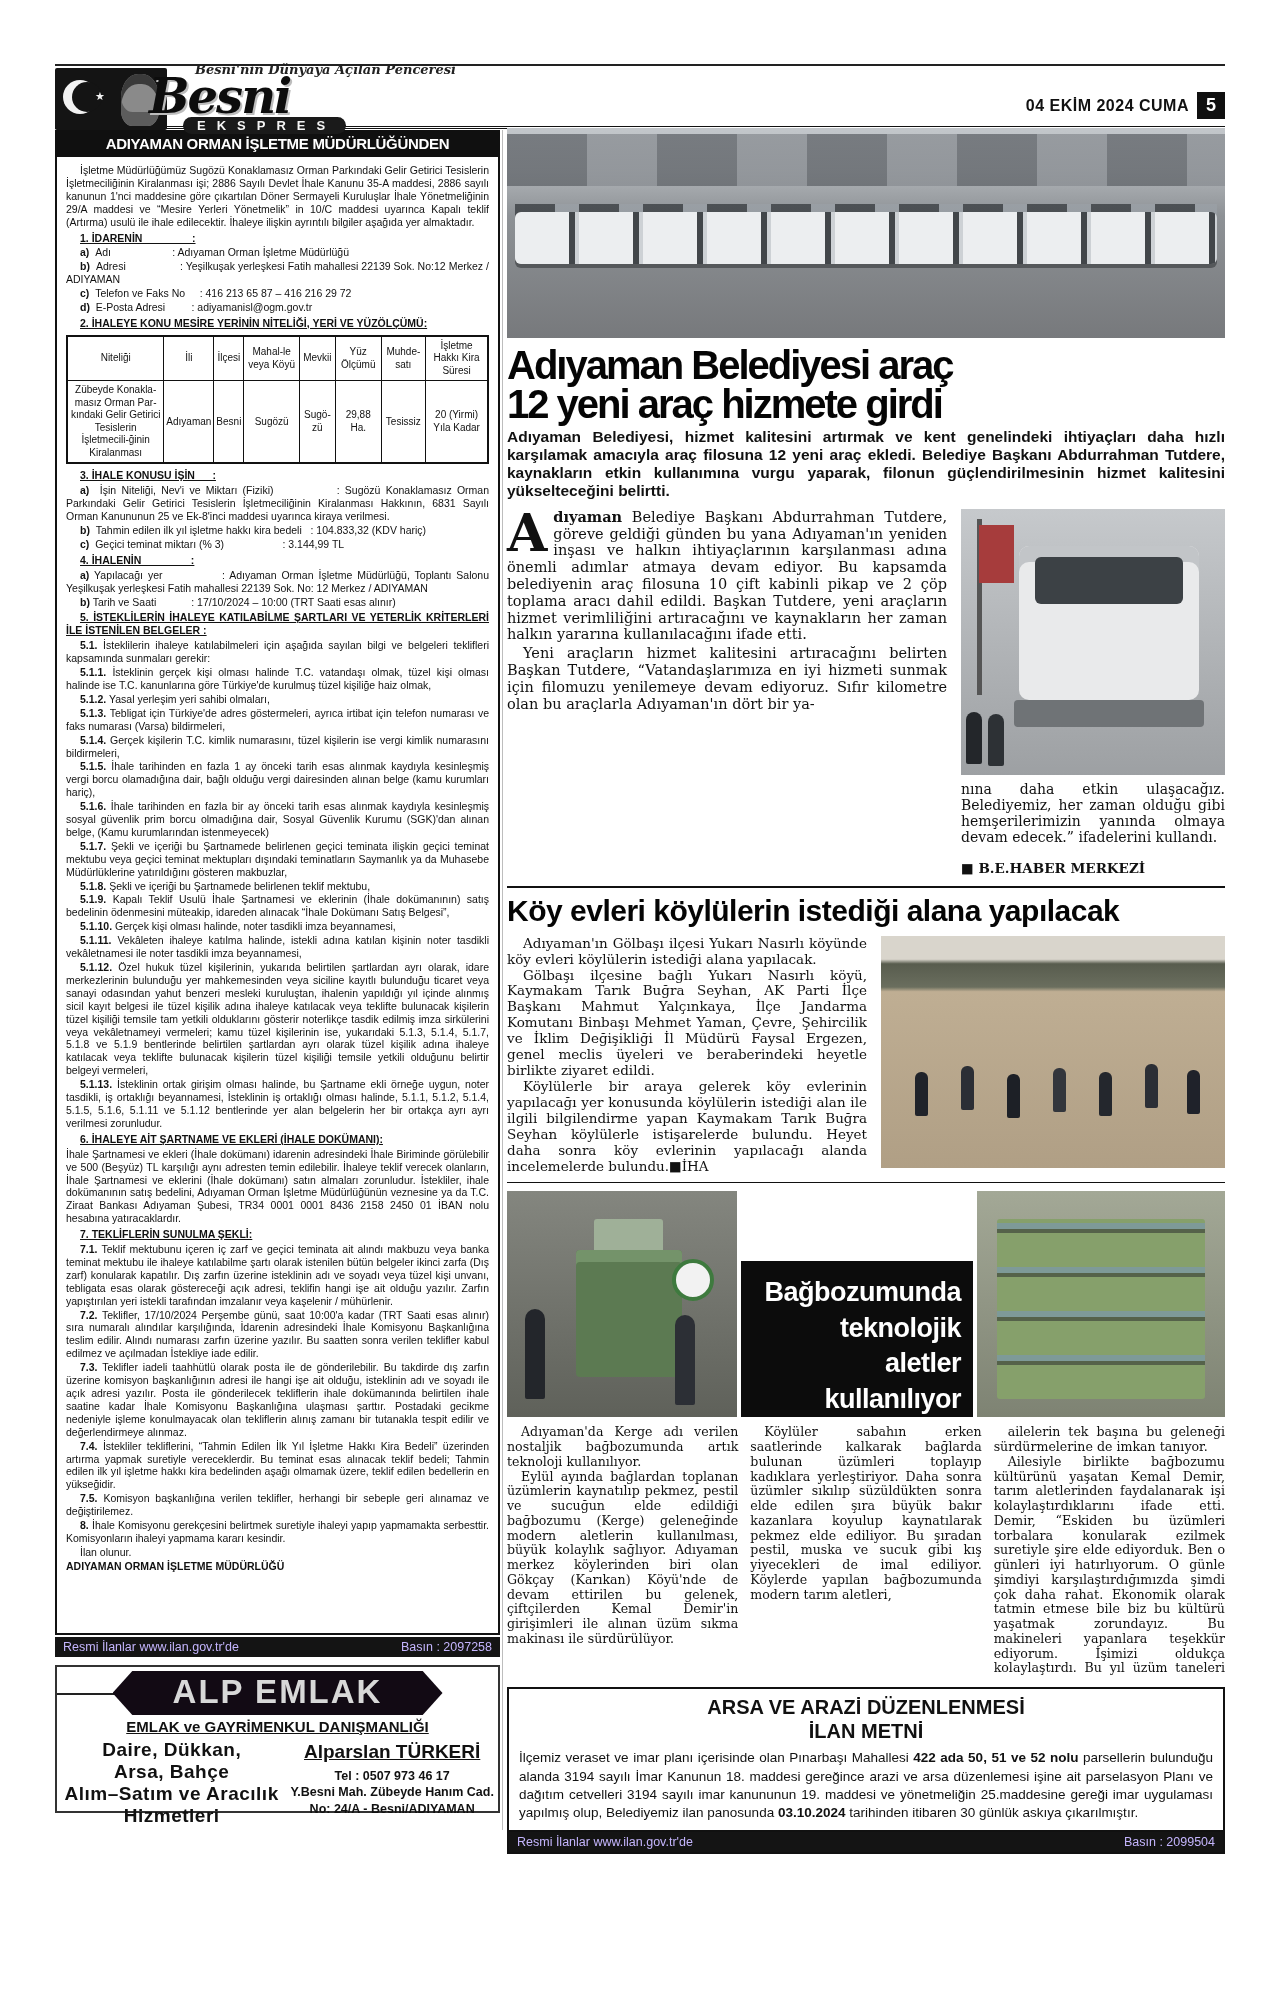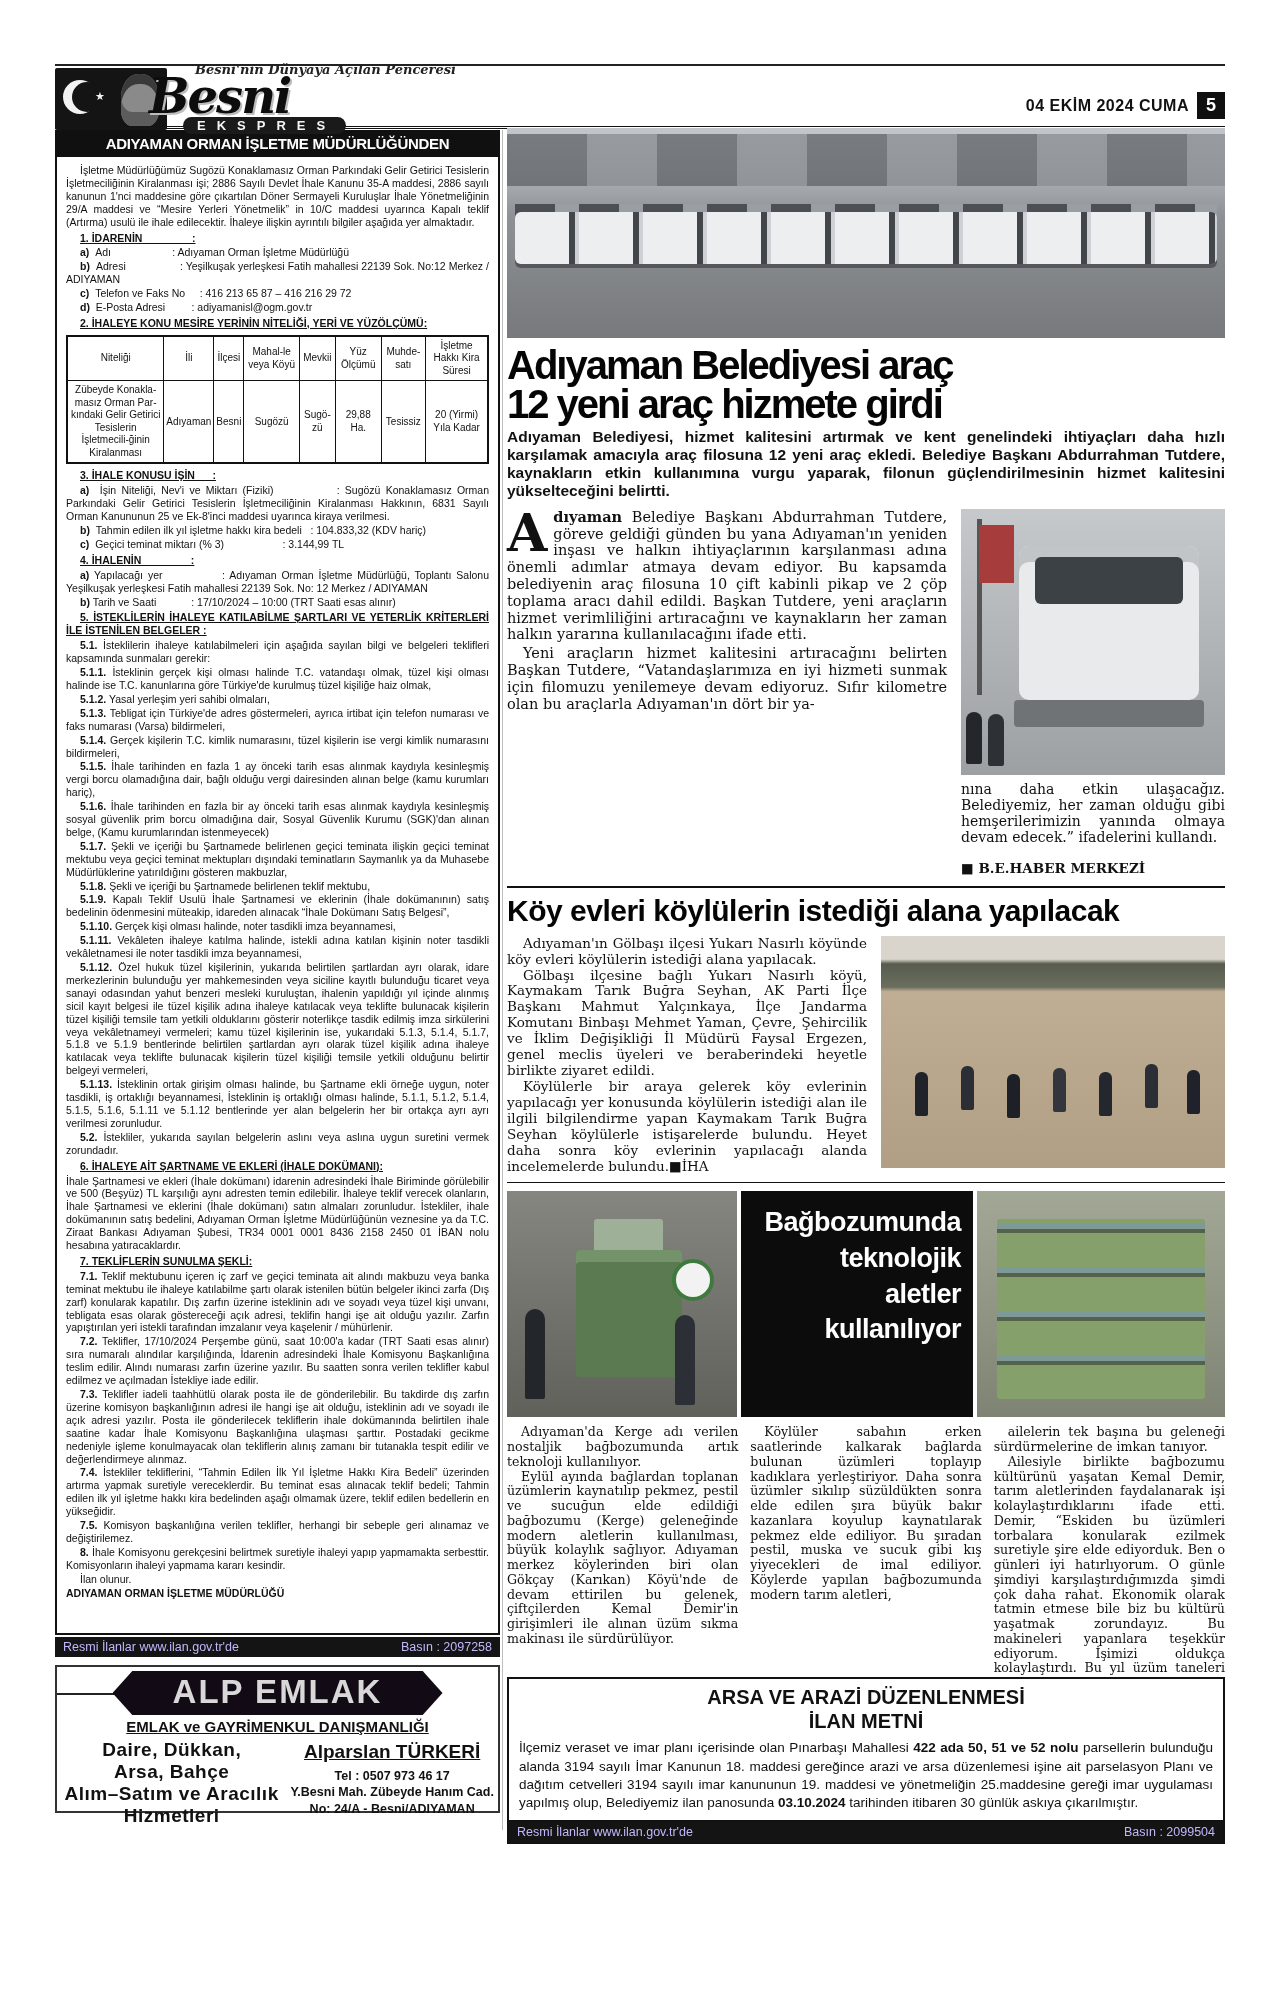--- a/index.html
+++ b/index.html
@@ -90,30 +90,30 @@
   .rule.thin{height:1px;margin:8px 0;}
 
   
   .head2{margin:2px 0 8px;font-weight:bold;font-size:30px;letter-spacing:-0.5px;color:#050505;}
   .village{display:flex;gap:14px;}
   .v-text{width:360px;}
   .vp{margin:0;font-family:"DejaVu Serif",serif;font-size:13.5px;line-height:1.18;text-align:justify;text-indent:16px;}
   .village .photo{flex:1;}
 
   
-  .grape-row{display:flex;gap:4px;margin-top:2px;}
+  .grape-row{display:flex;gap:4px;margin-top:2px;align-items:flex-end;}
   .grapem{width:230px;}
   .overlay-box{width:232px;background:#0c0c0c;color:#fff;text-align:right;padding:14px 12px 0 0;box-sizing:border-box;font-weight:bold;font-size:27px;line-height:1.32;letter-spacing:-0.5px;}
   .grapec{flex:1;}
   .vintage-cols{display:flex;gap:12px;margin-top:8px;height:252px;overflow:hidden;}
   .vc{flex:1;}
   .vp2{margin:0;font-family:"DejaVu Serif",serif;font-size:12.6px;line-height:1.17;text-align:justify;text-indent:14px;}
 
   
-  .arsa-box{border:2px solid #111;}
+  .arsa-box{border:2px solid #111;margin-top:10px;}
   .arsa-title{text-align:center;font-weight:bold;font-size:20px;line-height:1.2;padding:6px 0 4px;}
   .arsa-body{margin:2px 10px 8px;font-size:13.5px;line-height:1.35;text-align:justify;}
   .arsa-body b{font-weight:bold;}
   .arsa-box .resmi-bar{margin:0;border-top:2px solid #111;}
 </style>
 </head>
 <body>
 
 <div class="page">
 
@@ -192,21 +192,20 @@
           <p class="tp it"><b>5.1.4.</b><span> Gerçek kişilerin T.C. kimlik numarasını, tüzel kişilerin ise vergi kimlik numarasını bildirmeleri,</span></p>
           <p class="tp it"><b>5.1.5.</b><span> İhale tarihinden en fazla 1 ay önceki tarih esas alınmak kaydıyla kesinleşmiş vergi borcu olamadığına dair, bağlı olduğu vergi dairesinden alınan belge (kamu kurumları hariç),</span></p>
           <p class="tp it"><b>5.1.6.</b><span> İhale tarihinden en fazla bir ay önceki tarih esas alınmak kaydıyla kesinleşmiş sosyal güvenlik prim borcu olmadığına dair, Sosyal Güvenlik Kurumu (SGK)'dan alınan belge, (Kamu kurumlarından istenmeyecek)</span></p>
           <p class="tp it"><b>5.1.7.</b><span> Şekli ve içeriği bu Şartnamede belirlenen geçici teminata ilişkin geçici teminat mektubu veya geçici teminat mektupları dışındaki teminatların Saymanlık ya da Muhasebe Müdürlüklerine yatırıldığını gösteren makbuzlar,</span></p>
           <p class="tp it"><b>5.1.8.</b><span> Şekli ve içeriği bu Şartnamede belirlenen teklif mektubu,</span></p>
           <p class="tp it"><b>5.1.9.</b><span> Kapalı Teklif Usulü İhale Şartnamesi ve eklerinin (İhale dokümanının) satış bedelinin ödenmesini müteakip, idareden alınacak “İhale Dokümanı Satış Belgesi”,</span></p>
           <p class="tp it"><b>5.1.10.</b><span> Gerçek kişi olması halinde, noter tasdikli imza beyannamesi,</span></p>
           <p class="tp it"><b>5.1.11.</b><span> Vekâleten ihaleye katılma halinde, istekli adına katılan kişinin noter tasdikli vekâletnamesi ile noter tasdikli imza beyannamesi,</span></p>
           <p class="tp it"><b>5.1.12.</b><span> Özel hukuk tüzel kişilerinin, yukarıda belirtilen şartlardan ayrı olarak, idare merkezlerinin bulunduğu yer mahkemesinden veya siciline kayıtlı bulunduğu ticaret veya sanayi odasından yahut benzeri mesleki kuruluştan, ihalenin yapıldığı yıl içinde alınmış sicil kayıt belgesi ile tüzel kişilik adına ihaleye katılacak veya teklifte bulunacak kişilerin tüzel kişiliği temsile tam yetkili olduklarını gösterir noterlikçe tasdik edilmiş imza sirkülerini veya vekâletnameyi vermeleri; kamu tüzel kişilerinin ise, yukarıdaki 5.1.3, 5.1.4, 5.1.7, 5.1.8 ve 5.1.9 bentlerinde belirtilen şartlardan ayrı olarak tüzel kişilik adına ihaleye katılacak veya teklifte bulunacak kişilerin tüzel kişiliği temsile yetkili olduğunu belirtir belgeyi vermeleri,</span></p>
           <p class="tp it"><b>5.1.13.</b><span> İsteklinin ortak girişim olması halinde, bu Şartname ekli örneğe uygun, noter tasdikli, iş ortaklığı beyannamesi, İsteklinin iş ortaklığı olması halinde, 5.1.1, 5.1.2, 5.1.4, 5.1.5, 5.1.6, 5.1.11 ve 5.1.12 bentlerinde yer alan belgelerin her bir ortakça ayrı ayrı verilmesi zorunludur.</span></p>
-          <p class="tp it"><b>5.2.</b><span> İstekliler, yukarıda sayılan belgelerin aslını veya aslına uygun suretini vermek zorundadır.</span></p>
           <p class="tp h"><b></b><span>6. İHALEYE AİT ŞARTNAME VE EKLERİ (İHALE DOKÜMANI):</span></p>
           <p class="tp"><b></b><span>İhale Şartnamesi ve ekleri (İhale dokümanı) idarenin adresindeki İhale Biriminde görülebilir ve 500 (Beşyüz) TL karşılığı aynı adresten temin edilebilir. İhaleye teklif verecek olanların, İhale Şartnamesi ve eklerini (İhale dokümanı) satın almaları zorunludur. İstekliler, ihale dokümanının satış bedelini, Adıyaman Orman İşletme Müdürlüğünün veznesine ya da T.C. Ziraat Bankası Adıyaman Şubesi, TR34 0001 0001 8436 2158 2450 01 İBAN nolu hesabına yatıracaklardır.</span></p>
           <p class="tp h"><b></b><span>7. TEKLİFLERİN SUNULMA ŞEKLİ:</span></p>
           <p class="tp it"><b>7.1.</b><span> Teklif mektubunu içeren iç zarf ve geçici teminata ait alındı makbuzu veya banka teminat mektubu ile ihaleye katılabilme şartı olarak istenilen bütün belgeler ikinci zarfa (Dış zarf) konularak kapatılır. Dış zarfın üzerine isteklinin adı ve soyadı veya tüzel kişi unvanı, tebligata esas olarak göstereceği açık adresi, teklifin hangi işe ait olduğu yazılır. Zarfın yapıştırılan yeri istekli tarafından imzalanır veya kaşelenir / mühürlenir.</span></p>
           <p class="tp it"><b>7.2.</b><span> Teklifler, 17/10/2024 Perşembe günü, saat 10:00'a kadar (TRT Saati esas alınır) sıra numaralı alındılar karşılığında, İdarenin  adresindeki İhale Komisyonu Başkanlığına teslim edilir. Alındı numarası zarfın üzerine yazılır. Bu saatten sonra verilen teklifler kabul edilmez ve açılmadan İstekliye iade edilir.</span></p>
           <p class="tp it"><b>7.3.</b><span> Teklifler iadeli taahhütlü olarak posta ile de gönderilebilir. Bu takdirde dış zarfın üzerine komisyon başkanlığının adresi ile hangi işe ait olduğu, isteklinin adı ve soyadı ile açık adresi yazılır. Posta ile gönderilecek tekliflerin ihale dokümanında belirtilen ihale saatine kadar İhale Komisyonu Başkanlığına ulaşması şarttır. Postadaki gecikme nedeniyle işleme konulmayacak olan tekliflerin alınış zamanı bir tutanakla tespit edilir ve değerlendirmeye alınmaz.</span></p>
           <p class="tp it"><b>7.4.</b><span> İstekliler tekliflerini, “Tahmin Edilen İlk Yıl İşletme Hakkı Kira Bedeli” üzerinden artırma yapmak suretiyle vereceklerdir. Bu teminat esas alınacak teklif bedeli; Tahmin edilen ilk yıl işletme hakkı kira bedelinden aşağı olmamak üzere, teklif edilen bedellerin en yükseğidir.</span></p>
           <p class="tp it"><b>7.5.</b><span> Komisyon başkanlığına verilen teklifler, herhangi bir sebeple geri alınamaz ve değiştirilemez.</span></p>
           <p class="tp it"><b>8.</b><span> İhale Komisyonu gerekçesini belirtmek suretiyle ihaleyi yapıp yapmamakta serbesttir. Komisyonların ihaleyi yapmama kararı kesindir.</span></p>
           <p class="tp it"><b></b><span>İlan olunur.</span></p>

